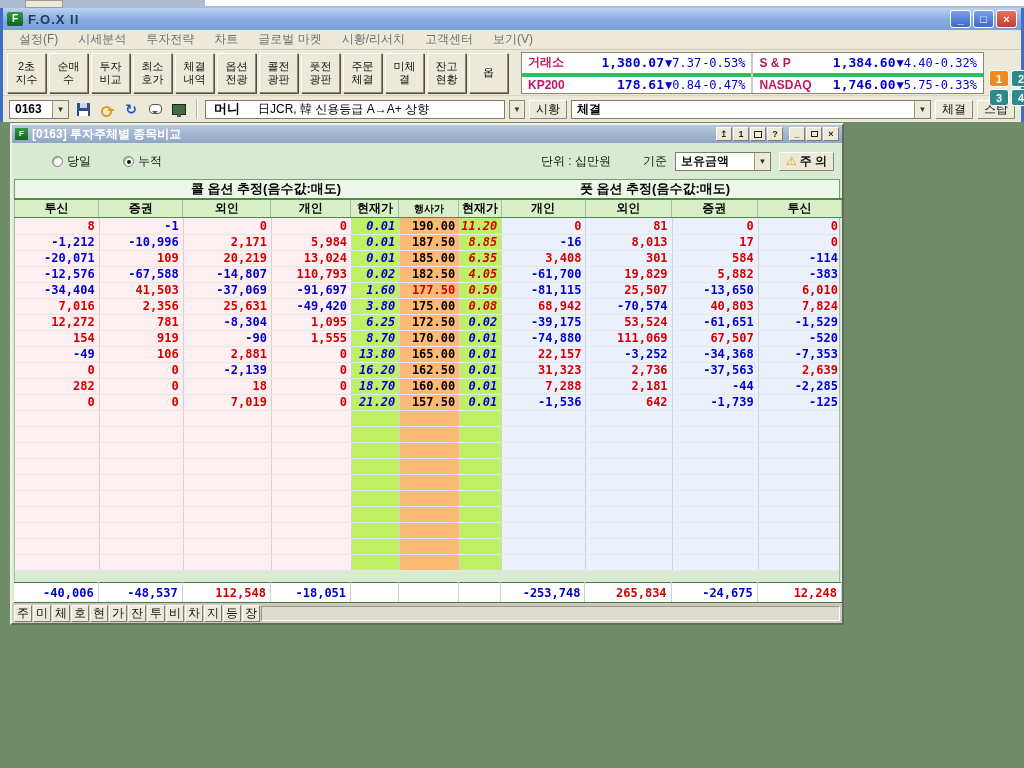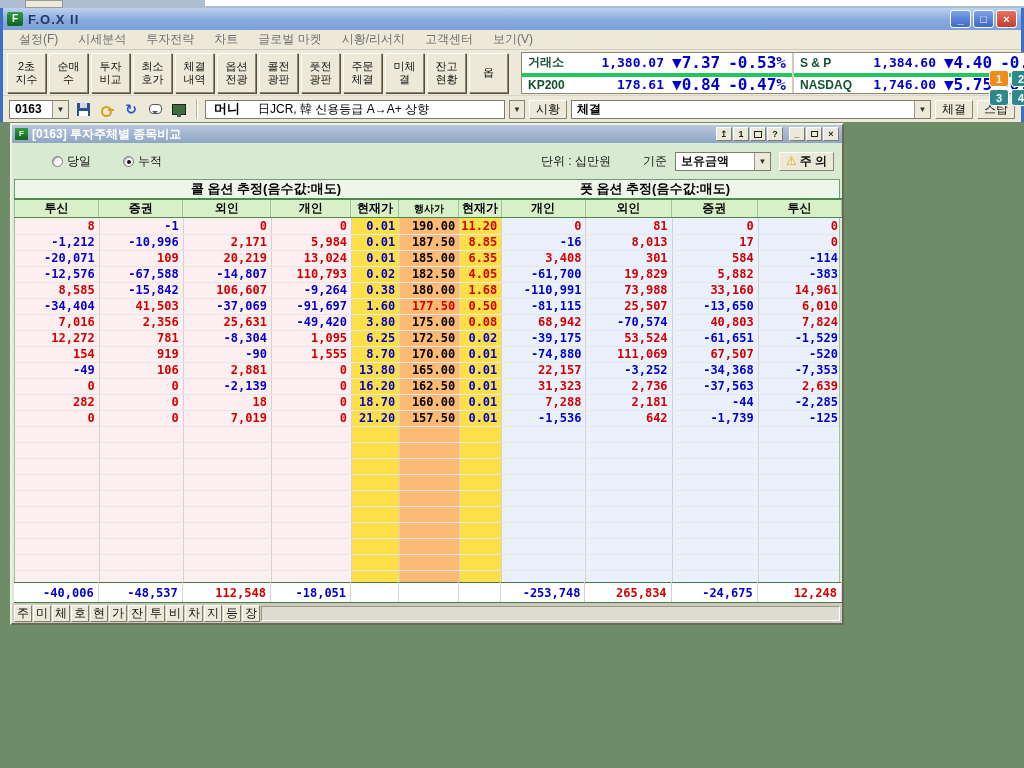--- a/index.html
+++ b/index.html
@@ -31,23 +31,23 @@
   .toolbar1{height:46px;display:flex;align-items:center;padding:2px 4px;border-bottom:1px solid #d8d4c6;}
   .tbtn{width:39px;height:40px;margin-right:3px;background:#ece9d8;border:1px solid;
     border-color:#fff #8a8775 #8a8775 #fff;box-shadow:1px 1px 0 #55523f;
     font-size:11px;line-height:13px;text-align:center;color:#111;
     display:flex;flex-direction:column;justify-content:center;}
   .indices{margin-left:10px;display:flex;border:1px solid #8a8775;background:#fff;height:42px;}
   .idx-col{display:flex;flex-direction:column;}
   .idx-col + .idx-col{border-left:2px solid #cfccbe;}
   .idx-row{display:flex;align-items:center;height:20px;padding:0 6px;white-space:nowrap;}
   .idx-row + .idx-row{border-top:4px solid #22c55e;}
-  .idx-name{font-weight:bold;font-size:12px;color:#14532d;width:62px;}
+  .idx-name{font-weight:bold;font-size:12px;color:#be185d;width:62px;}
   .idx-val{font-weight:bold;font-size:13px;color:#0000cc;width:74px;text-align:right;font-family:"DejaVu Sans Mono",monospace;}
-  .idx-chg,.idx-pct{font-weight:bold;font-size:16px;color:#0000cc;margin-left:8px;font-family:"DejaVu Sans Mono",monospace;}
+  .idx-chg,.idx-pct{font-weight:normal;font-size:12px;color:#0000cc;margin-left:1px;font-family:"DejaVu Sans Mono",monospace;}
   .quick{position:absolute;top:62px;right:-14px;width:46px;display:grid;grid-template-columns:20px 20px;gap:2px;}
   .qbtn{width:20px;height:17px;border-radius:3px;color:#fff;font-size:11px;font-weight:bold;
     text-align:center;line-height:17px;border:1px solid #fff;}
   .qbtn.q1{background:#f08a18;}
   .qbtn.qt{background:#2e8a8a;}
 
   
   .toolbar2{height:26px;display:flex;align-items:center;padding:0 6px;gap:4px;}
   .combo{display:flex;border:1px solid #7f7c6d;background:#fff;height:19px;align-items:stretch;}
   .combo .cval{padding:0 5px;font-size:12px;font-weight:bold;display:flex;align-items:center;}
@@ -111,21 +111,21 @@
   .sechead.put{flex:1;}
   table{border-collapse:collapse;table-layout:fixed;width:828px;flex:0 0 auto;}
   td,th{padding:0;overflow:hidden;white-space:nowrap;}
   thead th{height:17px;background:#d9efc7;border:1px solid #9cc49c;border-top:2px solid #4a8a4a;
     border-bottom:1px solid #4a8a4a;font-size:12px;font-weight:bold;color:#000;}
   .bodywrap{flex:1;overflow:hidden;border-left:1px solid #9cc49c;border-right:1px solid #9cc49c;}
   tbody td{height:16px;border-right:1px solid #d2d2d2;border-bottom:1px solid #e6e6e6;
     font-family:"DejaVu Sans Mono",monospace;font-size:12px;font-weight:bold;text-align:right;padding-right:4px;}
   td.c-call{background:#fdeef0;}
   td.c-put{background:#eaf1fc;}
-  td.c-price{background:#fde047;}
+  td.c-price{background:#bef264;font-style:italic;}
   td.c-strike{background:#fdba74;color:#000;font-family:"DejaVu Sans Mono",monospace;}
   td.up{color:#d40000;}
   td.dn{color:#0000cc;}
   td.hot{color:#d40000;}
   .sumtable td{height:20px;background:#fff;border-top:1px solid #3f7f3f;border-bottom:1px solid #3f7f3f;
     border-right:1px solid #d2d2d2;font-family:"DejaVu Sans Mono",monospace;font-size:12px;font-weight:bold;
     text-align:right;padding-right:4px;}
 
   
   .tabstrip{height:20px;flex:0 0 auto;background:#cdc9bc;display:flex;align-items:center;padding:1px 2px;}
@@ -422,33 +422,20 @@
                 <td class="c-call up">110,793</td>
                 <td class="c-price dn">0.02</td>
                 <td class="c-strike">182.50</td>
                 <td class="c-price up">4.05</td>
                 <td class="c-put dn">-61,700</td>
                 <td class="c-put up">19,829</td>
                 <td class="c-put up">5,882</td>
                 <td class="c-put dn">-383</td>
               </tr>
               <tr>
-                <td class="c-call up">8,585</td>
-                <td class="c-call dn">-15,842</td>
-                <td class="c-call up">106,607</td>
-                <td class="c-call dn">-9,264</td>
-                <td class="c-price dn">0.38</td>
-                <td class="c-strike">180.00</td>
-                <td class="c-price up">1.68</td>
-                <td class="c-put dn">-110,991</td>
-                <td class="c-put up">73,988</td>
-                <td class="c-put up">33,160</td>
-                <td class="c-put up">14,961</td>
-              </tr>
-              <tr>
                 <td class="c-call dn">-34,404</td>
                 <td class="c-call up">41,503</td>
                 <td class="c-call dn">-37,069</td>
                 <td class="c-call dn">-91,697</td>
                 <td class="c-price dn">1.60</td>
                 <td class="c-strike hot">177.50</td>
                 <td class="c-price up">0.50</td>
                 <td class="c-put dn">-81,115</td>
                 <td class="c-put up">25,507</td>
                 <td class="c-put dn">-13,650</td>

